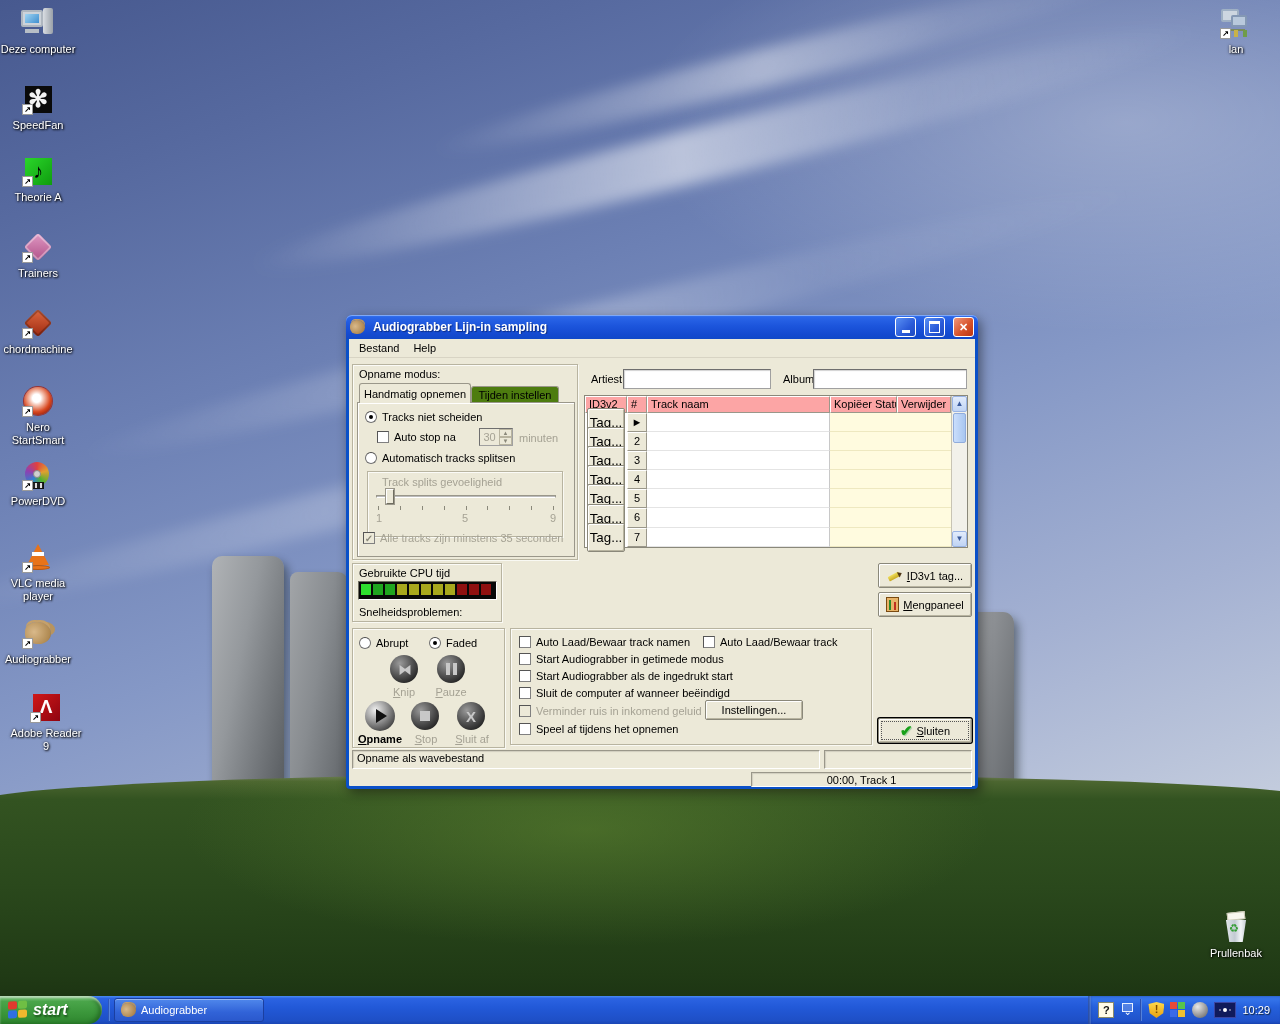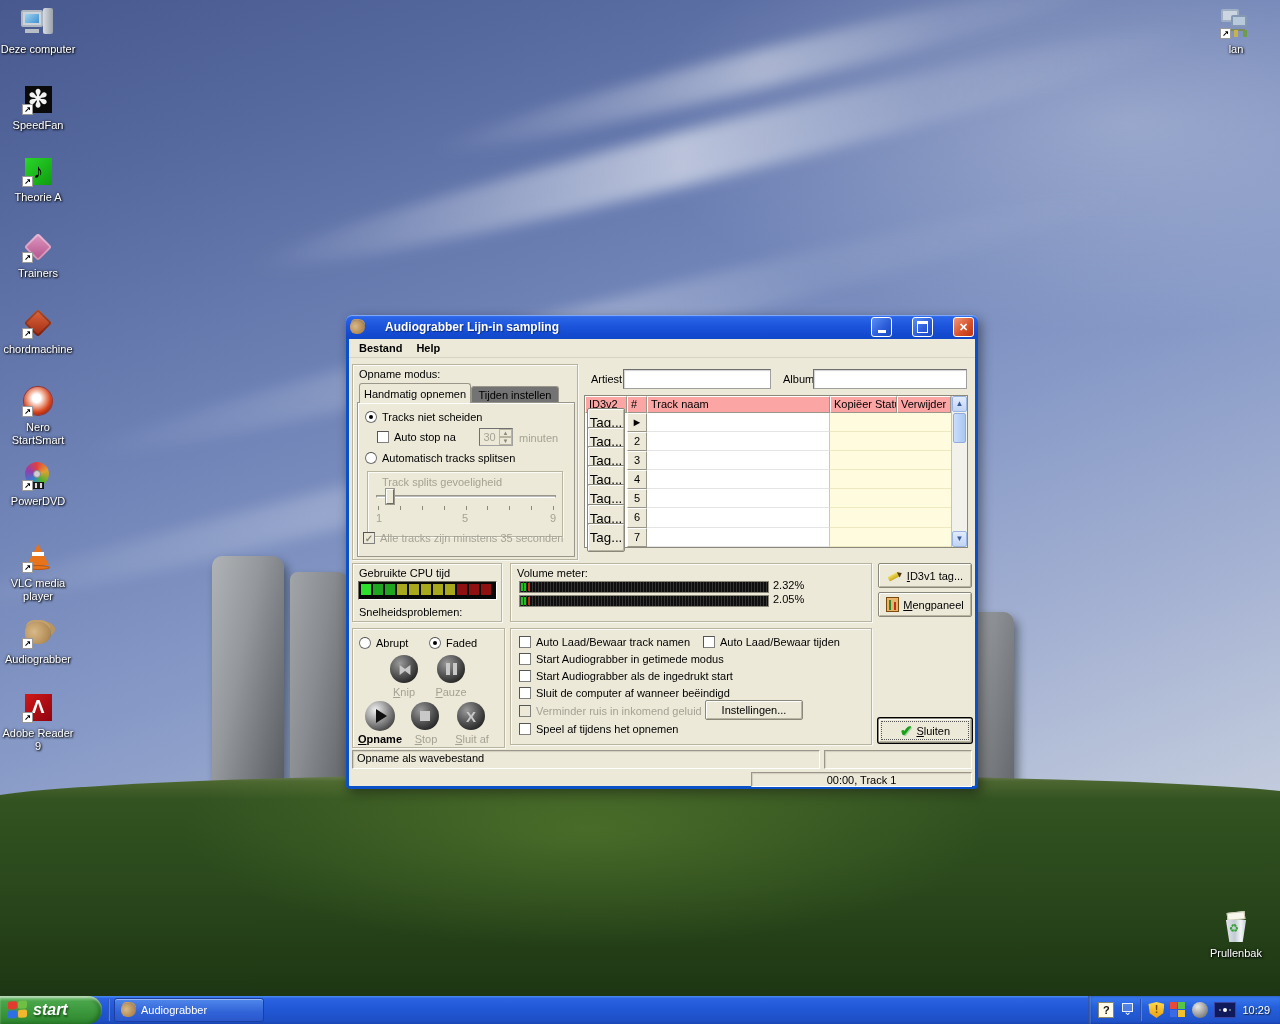--- a/index.html
+++ b/index.html
@@ -72,31 +72,31 @@
   .g-bin .paper { position:absolute; left:6px; top:0px; width:18px; height:8px; background:#f7f7ee; border:1px solid #c9c9b4; transform:rotate(-6deg); }
   .g-bin .rec { position:absolute; left:8px; top:10px; font-size:11px; color:#2f9c2f; }
   .g-bin .rec::before { content:"\267B"; }
 
   
   .window { position:absolute; left:346px; top:315px; width:632px; height:474px;
     border:3px solid #0a50c8; border-top:0; border-radius:7px 7px 4px 4px;
     background:#ece9d8; box-shadow:3px 4px 12px rgba(0,0,0,.45); }
   .titlebar { position:absolute; left:-3px; top:0; width:632px; height:24px; border-radius:6px 6px 0 0;
     background:linear-gradient(180deg,#3a79f0 0%, #2a65e8 10%, #1c55dc 45%, #144ad0 80%, #1048c8 100%);
-    box-shadow:inset 0 1px 0 #7fa8f8; display:flex; align-items:center; padding:0 4px; gap:20px; }
+    box-shadow:inset 0 1px 0 #7fa8f8; display:flex; align-items:center; padding:0 4px; gap:8px; }
   .titletext { color:#fff; font-weight:bold; font-size:12px; text-shadow:1px 1px 1px #0a2a80; flex:1; white-space:nowrap; overflow:hidden; }
   .tbtn { width:21px; height:20px; border-radius:3px; border:1px solid #fff; font-size:11px; color:#fff; display:flex; align-items:center; justify-content:center; font-weight:bold; }
   .tbtn.min, .tbtn.max { background:linear-gradient(135deg,#5a90f4,#2a5ad8 60%,#1e4ac0); }
   .tbtn.close { background:linear-gradient(135deg,#f0987c,#d8542c 55%,#bc3410); }
   .tbtn.min::before { content:""; width:8px; height:3px; background:#fff; margin-top:9px; }
   .tbtn.max::before { content:""; width:9px; height:8px; border:1px solid #fff; border-top-width:3px; }
   .tbtn.close::before { content:"\2715"; }
   .appicon16 { width:15px; height:14px; background:radial-gradient(circle at 35% 45%, #d9b98a, #a87f48 80%); border-radius:45% 55% 50% 45%; box-shadow:-1px -3px 0 -2px #c5a06a, 2px -3px 0 -2px #b8945e; }
 
-  .menubar { position:absolute; left:0; top:24px; width:626px; height:19px; background:#ece9d8; border-bottom:1px solid #d8d4c4; display:flex; align-items:center; gap:2px; padding:0 4px;font-weight:bold; }
+  .menubar { position:absolute; left:0; top:24px; width:626px; height:19px; background:#ece9d8; border-bottom:1px solid #d8d4c4; display:flex; align-items:center; gap:2px; padding:0 4px; }
   .menuitem { padding:2px 6px; }
 
   
   .group { position:absolute; border:1px solid #b8b4a0; box-shadow:inset 1px 1px 0 rgba(255,255,255,.8), 1px 1px 0 rgba(255,255,255,.7); }
   .gcap { position:absolute; left:6px; top:3px; }
   .sunken { background:#fff; border:1px solid #a0a0a0; border-top-color:#6f6f6f; border-left-color:#6f6f6f; box-shadow:inset 1px 1px 1px rgba(0,0,0,.18); }
   .btn { background:#ece9d8; border:1px solid #8a887a; border-radius:2px;
     box-shadow:inset 1px 1px 0 #fff, inset -1px -1px 0 #b8b4a0; display:flex; align-items:center; justify-content:center; gap:4px; }
   .cb { width:12px; height:12px; background:#fff; border:1px solid #808080; border-top-color:#555; border-left-color:#555; display:inline-flex; align-items:center; justify-content:center; flex:none; }
   .cb.checked::before { content:"\2713"; font-size:10px; font-weight:bold; }
@@ -289,21 +289,21 @@
       </div>
     <div class="lbl">VLC media player</div>
   </div>
   <div class="dicon" style="left:0;top:616px">
     <div class="art">
         <div class="g-hand"></div>
         <div class="shortcut"></div>
       </div>
     <div class="lbl">Audiograbber</div>
   </div>
-  <div class="dicon" style="left:0;top:690px">
+  <div class="dicon" style="left:8px;top:690px">
     <div class="art">
         <div class="g-adobe"></div>
         <div class="shortcut"></div>
       </div>
     <div class="lbl">Adobe Reader 9</div>
   </div>
   <div class="dicon" style="left:1198px;top:6px;width:76px">
     <div class="art">
         <div class="g-lan">
           <div class="m1"></div>
@@ -339,21 +339,21 @@
     <div class="menubar">
       <div class="menuitem">Bestand</div>
       <div class="menuitem">Help</div>
     </div>
 
     <div class="group" style="left:3px;top:49px;width:226px;height:196px">
       <div class="gcap">Opname modus:</div>
       <div class="tab" style="left:6px;top:18px;width:112px;height:20px;z-index:2">
         <span>Handmatig opnemen</span>
       </div>
-      <div class="tab" style="left:118px;top:21px;width:88px;height:17px;background:#737373">
+      <div class="tab" style="left:118px;top:21px;width:88px;height:17px;background:#4d7c0f">
         <span>Tijden instellen</span>
       </div>
       <div class="tabpage" style="left:4px;top:37px;width:218px;height:155px"></div>
 
       <div class="row abs" style="left:12px;top:46px;z-index:2">
         <span class="radio sel"></span>
         <span>Tracks niet scheiden</span>
       </div>
       <div class="row abs" style="left:24px;top:66px;z-index:2">
         <span class="cb"></span>
@@ -488,33 +488,20 @@
           <div class="led" style="background: rgb(168, 168, 28);"></div>
           <div class="led" style="background: rgb(168, 168, 28);"></div>
           <div class="led" style="background: rgb(168, 168, 28);"></div>
           <div class="led" style="background: rgb(143, 16, 16);"></div>
           <div class="led" style="background: rgb(143, 16, 16);"></div>
           <div class="led" style="background: rgb(143, 16, 16);"></div>
         </div>
       <div class="abs" style="left:6px;top:42px">Snelheidsproblemen:</div>
     </div>
 
-    <div class="group" style="left:161px;top:248px;width:362px;height:59px">
-      <div class="gcap">Volume meter:</div>
-      <div class="vmeter" style="left:8px;top:17px;width:250px">
-          <div class="gseg"></div>
-          <div class="rseg"></div>
-        </div>
-      <div class="vmeter" style="left:8px;top:31px;width:250px">
-          <div class="gseg"></div>
-          <div class="rseg"></div>
-        </div>
-      <div class="abs" style="left:262px;top:15px">2.32%</div>
-      <div class="abs" style="left:262px;top:29px">2.05%</div>
-    </div>
 
     <div class="group" style="left:3px;top:313px;width:153px;height:120px">
       <div class="row abs" style="left:6px;top:8px">
         <span class="radio"></span>
         <span>Abrupt</span>
       </div>
       <div class="row abs" style="left:76px;top:8px">
         <span class="radio sel"></span>
         <span>Faded</span>
       </div>
@@ -543,21 +530,21 @@
       <div class="translbl dis-t fl" style="left:98px;top:104px;width:42px">Sluit af</div>
     </div>
 
     <div class="group" style="left:161px;top:313px;width:362px;height:117px">
       <div class="row abs" style="left:8px;top:7px">
         <span class="cb"></span>
         <span>Auto Laad/Bewaar track namen</span>
       </div>
       <div class="row abs" style="left:192px;top:7px">
         <span class="cb"></span>
-        <span>Auto Laad/Bewaar tijden</span>
+        <span>Auto Laad/Bewaar track</span>
       </div>
       <div class="row abs" style="left:8px;top:24px">
         <span class="cb"></span>
         <span>Start Audiograbber in getimede modus</span>
       </div>
       <div class="row abs" style="left:8px;top:41px">
         <span class="cb"></span>
         <span>Start Audiograbber als de ingedrukt start</span>
       </div>
       <div class="row abs" style="left:8px;top:58px">

